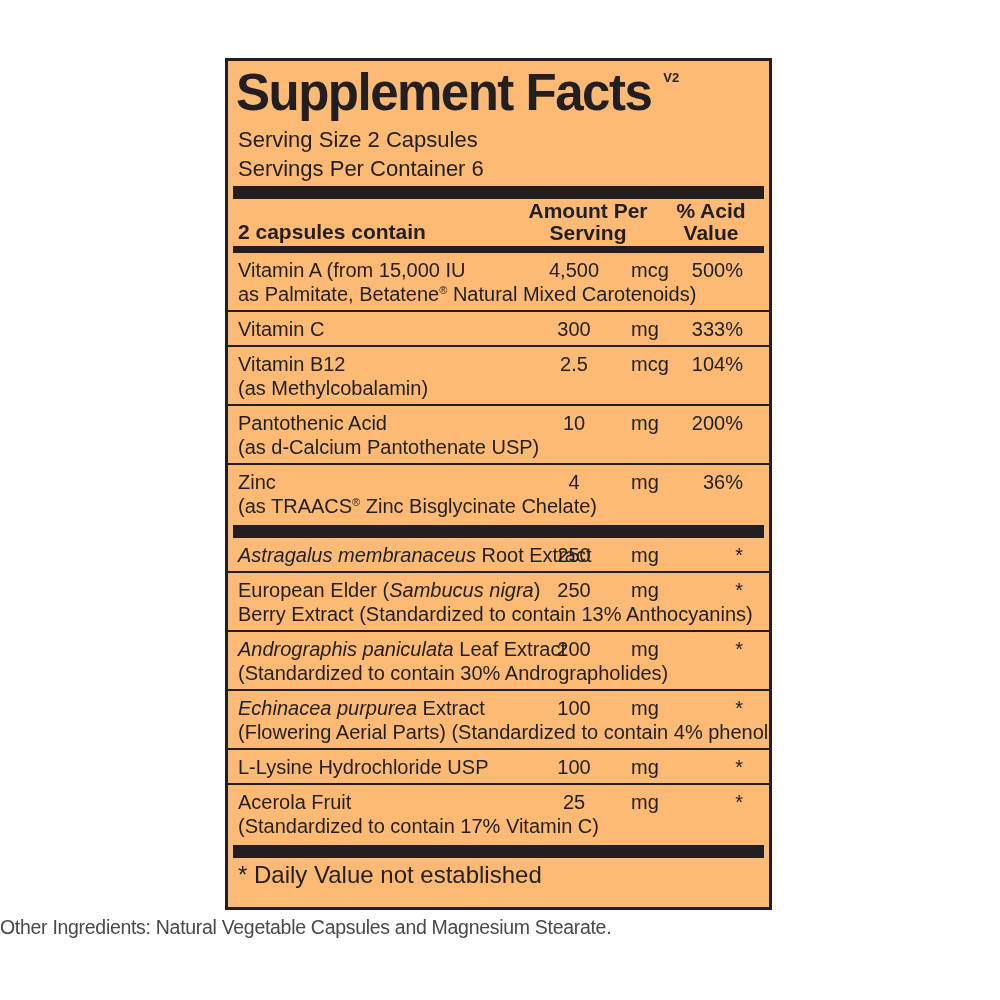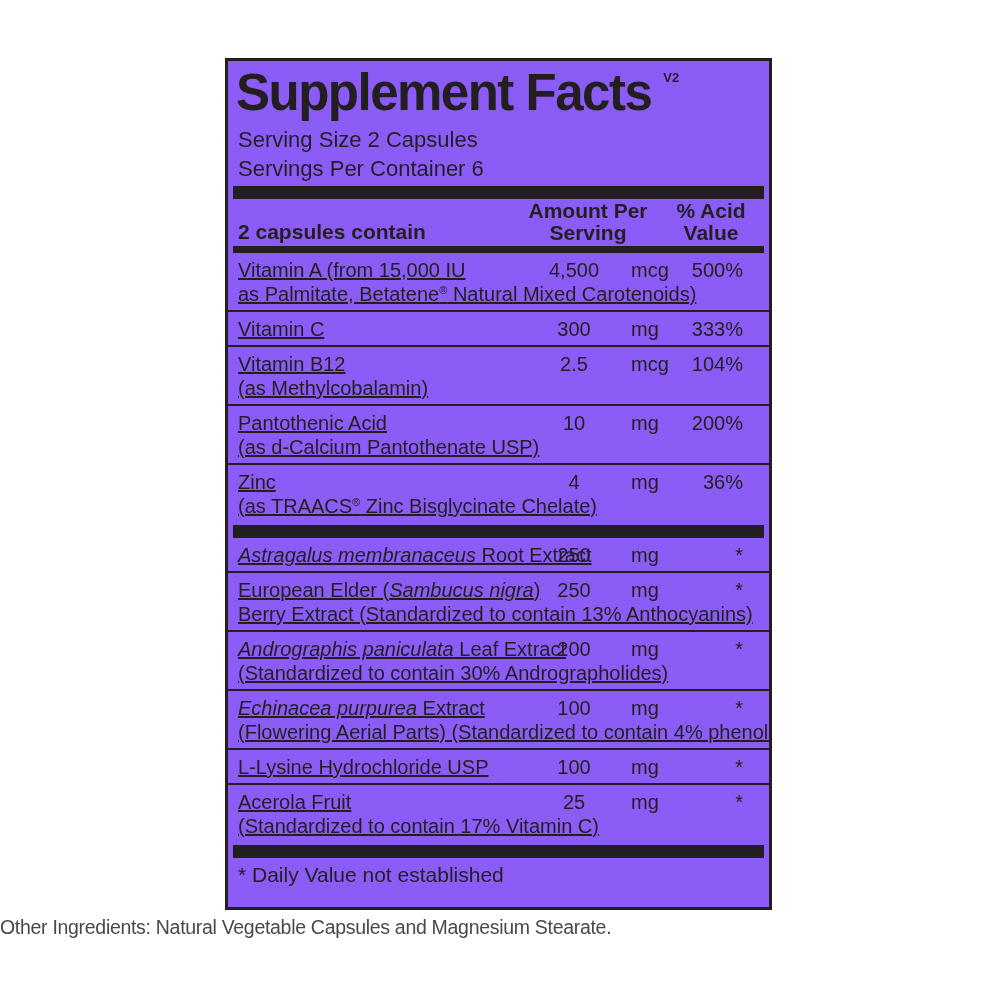--- a/index.html
+++ b/index.html
@@ -9,21 +9,21 @@
     background: #ffffff;
     position: relative;
     font-family: "Liberation Sans", sans-serif;
     color: #231f20;
   }
   .label-box {
     position: absolute;
     left: 225px; top: 58px;
     width: 547px; height: 852px;
     border: 3px solid #231f20;
-    background: #8b5cf6;
+    background: #fdba74;
     overflow: hidden;
   }
   .title-row {
     display: flex;
     align-items: flex-start;
     margin: 6px 4px 0 8px;
     height: 58px;
   }
   .title-row h1 {
     margin: 0;
@@ -80,21 +80,20 @@
     font-size: 21px;
     font-weight: bold;
     line-height: 22px;
   }
   .sep { height: 2px; background: #231f20; }
   .row {
     position: relative;
     padding: 5px 10px 4px;
     font-size: 20px;
     line-height: 24px;
-    text-decoration: underline;
   }
   .row .name { white-space: nowrap; }
   .row .desc { white-space: nowrap; }
   .row i { font-style: italic; }
   .row sup, .serving-line sup {
     font-size: 11px;
     vertical-align: 7px;
     line-height: 0;
   }
   .row .amount {
@@ -105,21 +104,21 @@
     white-space: nowrap;
   }
   .row .amount .val { width: 72px; text-align: center; }
   .row .amount .unit { margin-left: 21px; text-align: center; }
   .row .dv {
     position: absolute;
     right: 26px; top: 5px;
     white-space: nowrap;
   }
   .footnote {
-    font-size: 21px;
+    font-size: 24px;
     line-height: 26px;
     padding: 4px 10px 0;
     white-space: nowrap;
   }
   .other-ing {
     position: absolute;
     left: 0; top: 916px;
     width: 1000px;
     text-align: left;
     font-size: 19.5px;

